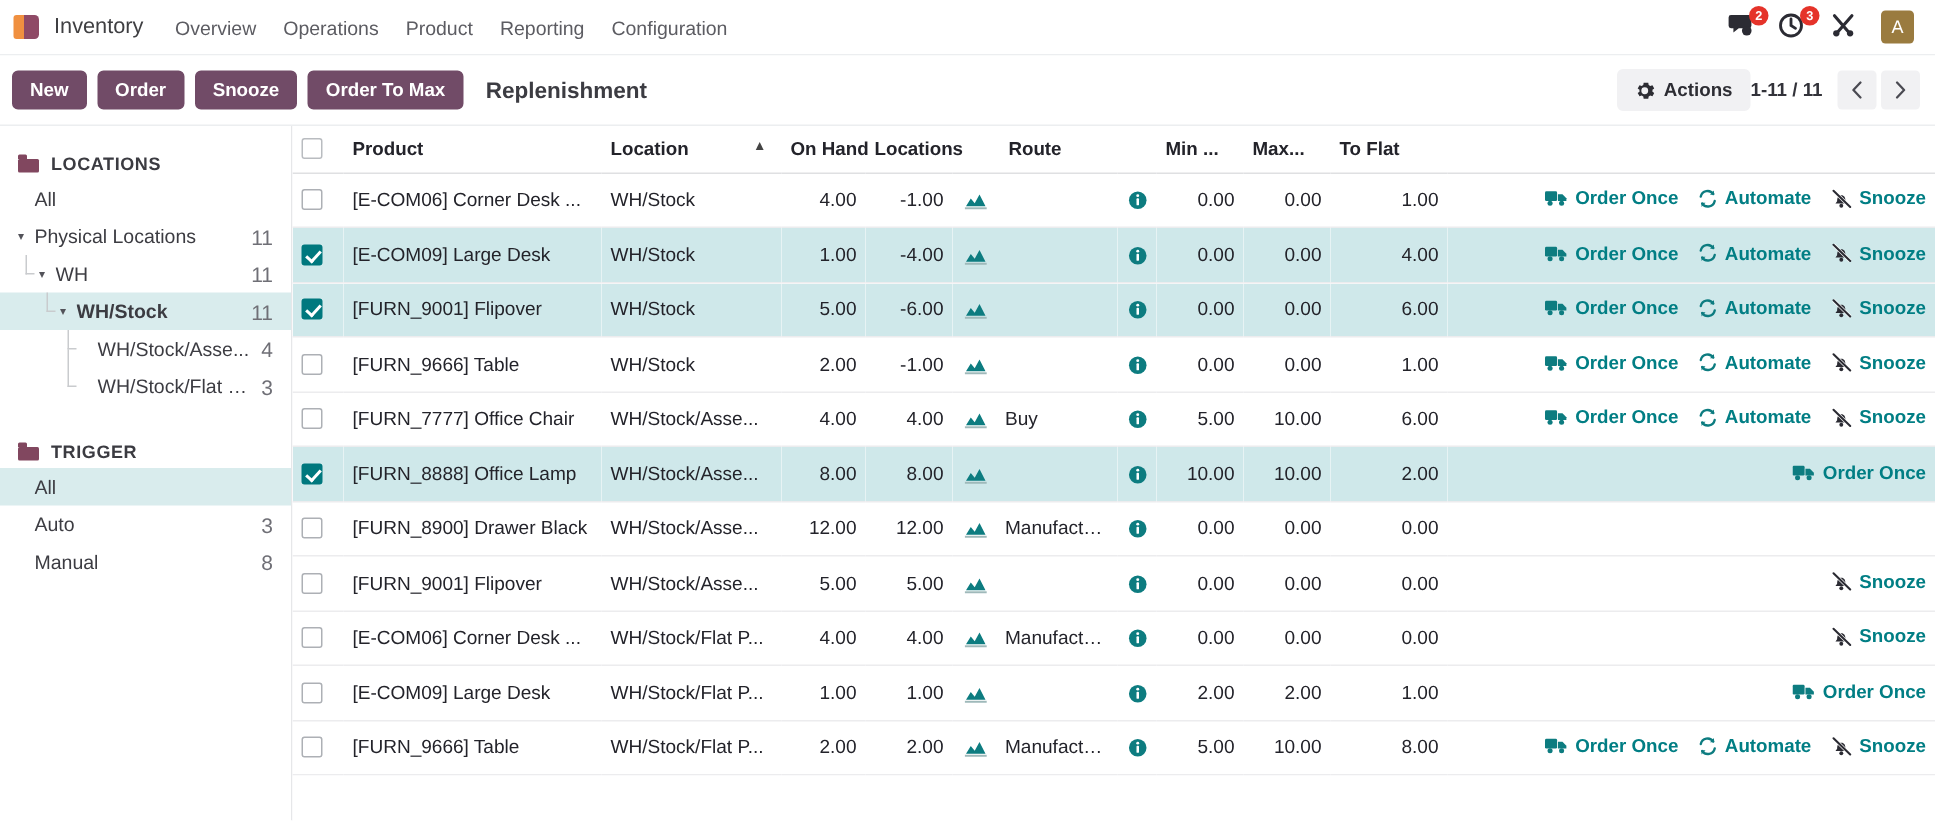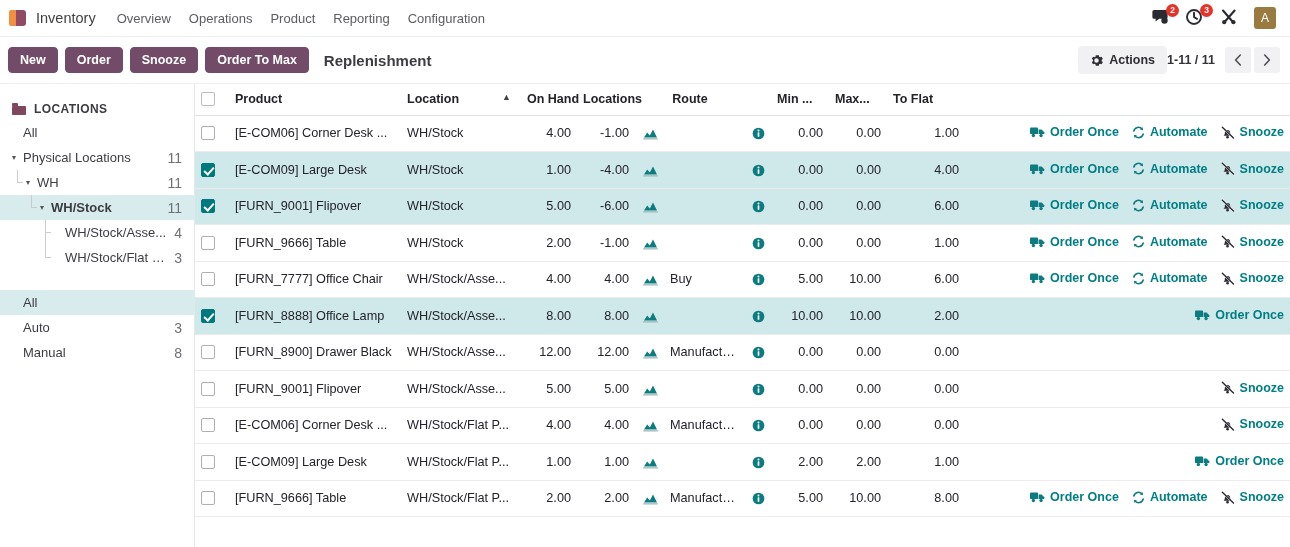--- a/index.html
+++ b/index.html
@@ -335,20 +335,26 @@
           <span style="left:45px;top:-12px;width:1px;height:25px;"></span>
           <span style="left:45px;top:12px;width:6px;height:1px;"></span>
         </span>
         <span class="s-caret"></span>
         <span class="s-lbl">WH/Stock/Flat P...</span>
         <span class="s-cnt">3</span>
       </div>
 
       <div class="side-spacer"></div>
 
+      <div class="side-section-hdr">
+        <span class="folder-ic">
+            <i></i>
+          </span>
+        <span>TRIGGER</span>
+      </div>
 
       <div class="side-row tree-l1 sel">
         <span class="s-caret"></span>
         <span class="s-lbl" style="font-weight:normal">All</span>
         <span class="s-cnt"></span>
       </div>
 
       <div class="side-row tree-l1">
         <span class="s-caret"></span>
         <span class="s-lbl">Auto</span>

